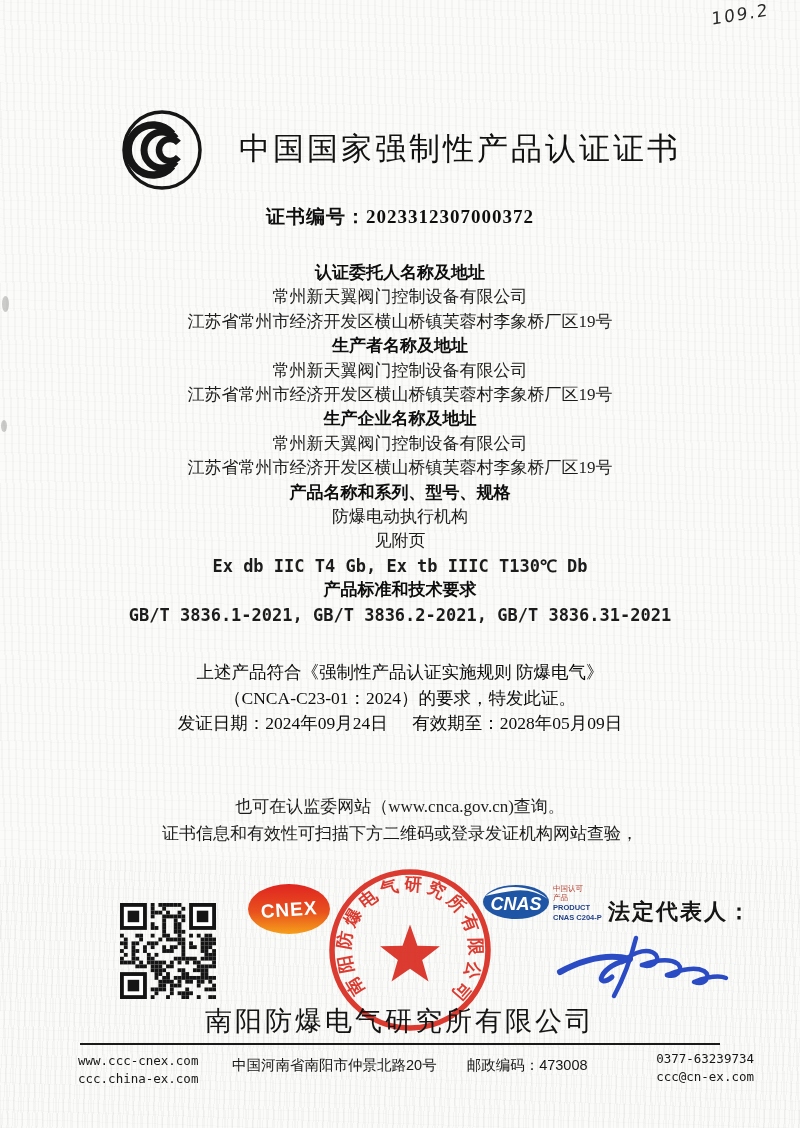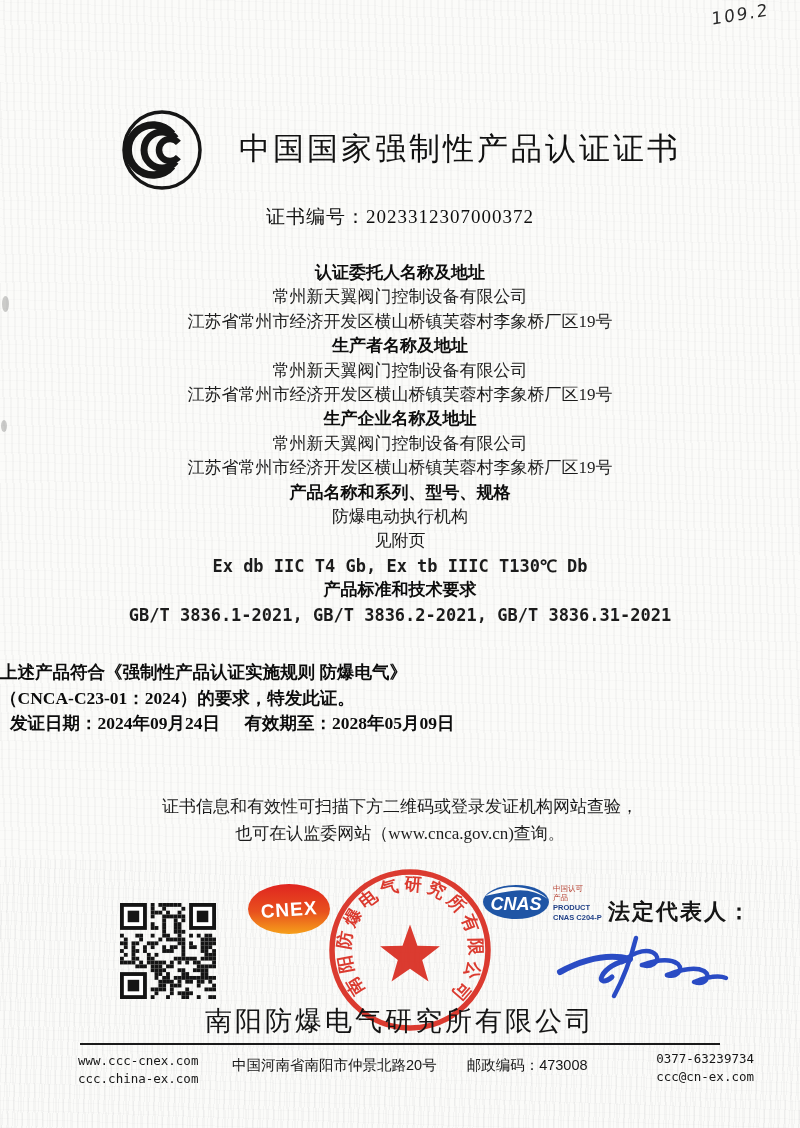--- a/index.html
+++ b/index.html
@@ -26,27 +26,27 @@
     transform:rotate(-9deg) skewX(-8deg);letter-spacing:2px;
   }
   .ccc-logo{position:absolute;left:120px;top:108px;}
   .title{
     position:absolute;left:180px;right:60px;top:128px;text-align:center;
     font-family:"Liberation Sans",sans-serif;font-size:31px;font-weight:400;
     letter-spacing:3px;color:#111;
   }
   .certno{
     position:absolute;left:0;right:0;top:204px;text-align:center;
-    font-size:19px;font-weight:normal;letter-spacing:1px;color:#0e0e0e;
+    font-size:19px;font-weight:bold;letter-spacing:1px;color:#0e0e0e;
   }
   .bodytext{position:absolute;left:0;right:0;top:261px;text-align:center;}
   .bodytext div{line-height:24.4px;font-size:17px;}
   .sec-h{font-weight:bold;font-size:17.5px;color:#0d0d0d;}
   .mono{font-family:"DejaVu Sans Mono",monospace;font-weight:600;font-size:16.5px;letter-spacing:0;}
-  .decl{position:absolute;left:0;right:0;top:660px;font-weight:bold;}
+  .decl{position:absolute;left:0;right:0;top:660px;text-align:center;font-weight:normal;}
   .decl div{line-height:25.5px;font-size:17.5px;color:#0c0c0c;}
   .decl .dates span{margin:0 10px;}
   .qrnote{position:absolute;left:0;right:0;top:793px;text-align:center;}
   .qrnote div{line-height:27px;font-size:17px;}
   .qr{position:absolute;left:120px;top:903px;width:96px;height:96px;}
   .cnex{position:absolute;left:246px;top:882px;width:86px;height:56px;}
   .stamp{position:absolute;left:326px;top:866px;width:168px;height:168px;opacity:.92;}
   .cnas{position:absolute;left:482px;top:880px;width:126px;height:50px;}
   .legalrep{
     position:absolute;left:608px;top:897px;font-size:22px;font-weight:bold;
@@ -112,22 +112,22 @@
 <div class="decl">
   <div>上述产品符合《强制性产品认证实施规则 防爆电气》</div>
   <div>（CNCA-C23-01：2024）的要求，特发此证。</div>
   <div class="dates">
     <span>发证日期：2024年09月24日</span>
     <span>有效期至：2028年05月09日</span>
   </div>
 </div>
 
 <div class="qrnote">
+  <div>也可在认监委网站（www.cnca.gov.cn)查询。</div>
   <div>证书信息和有效性可扫描下方二维码或登录发证机构网站查验，</div>
-  <div>也可在认监委网站（www.cnca.gov.cn)查询。</div>
 </div>
 
 <div class="qr" id="qrbox"><svg width="96" height="96" viewBox="0 0 96 96">
       <rect x="30.72" y="0" width="3.84" height="3.84" fill="#141414"></rect>
       <rect x="38.4" y="0" width="3.84" height="3.84" fill="#141414"></rect>
       <rect x="42.239999999999995" y="0" width="3.84" height="3.84" fill="#141414"></rect>
       <rect x="46.08" y="0" width="3.84" height="3.84" fill="#141414"></rect>
       <rect x="49.92" y="0" width="3.84" height="3.84" fill="#141414"></rect>
       <rect x="53.76" y="0" width="3.84" height="3.84" fill="#141414"></rect>
       <rect x="57.599999999999994" y="0" width="3.84" height="3.84" fill="#141414"></rect>

